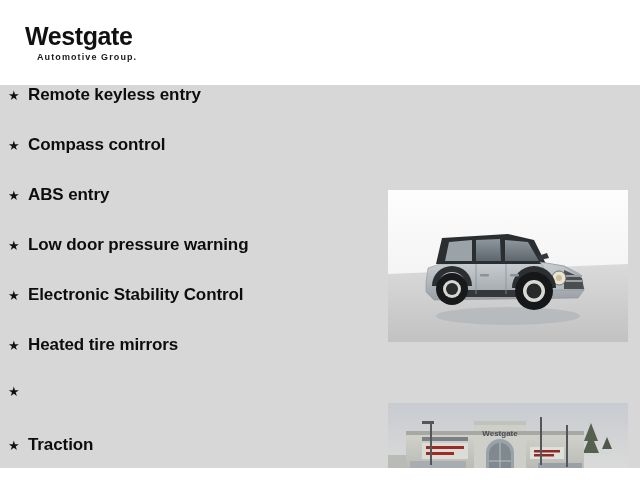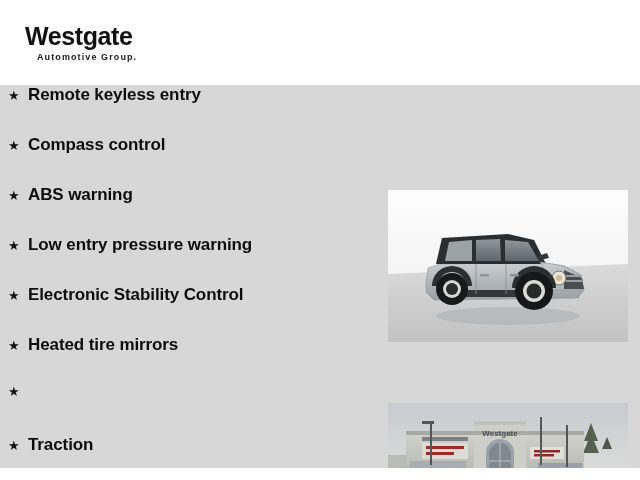--- a/index.html
+++ b/index.html
@@ -153,25 +153,25 @@
       <li class="feature-item">
         <span class="feature-bullet">★</span>
         <span class="feature-label">Remote keyless entry</span>
       </li>
       <li class="feature-item">
         <span class="feature-bullet">★</span>
         <span class="feature-label">Compass control</span>
       </li>
       <li class="feature-item">
         <span class="feature-bullet">★</span>
-        <span class="feature-label">ABS warning</span>
-      </li>
-      <li class="feature-item">
-        <span class="feature-bullet">★</span>
-        <span class="feature-label">Low entry pressure warning</span>
+        <span class="feature-label">ABS entry</span>
+      </li>
+      <li class="feature-item">
+        <span class="feature-bullet">★</span>
+        <span class="feature-label">Low door pressure warning</span>
       </li>
       <li class="feature-item">
         <span class="feature-bullet">★</span>
         <span class="feature-label">Electronic Stability Control</span>
       </li>
       <li class="feature-item">
         <span class="feature-bullet">★</span>
         <span class="feature-label">Heated tire mirrors</span>
       </li>
       <li class="feature-item">

